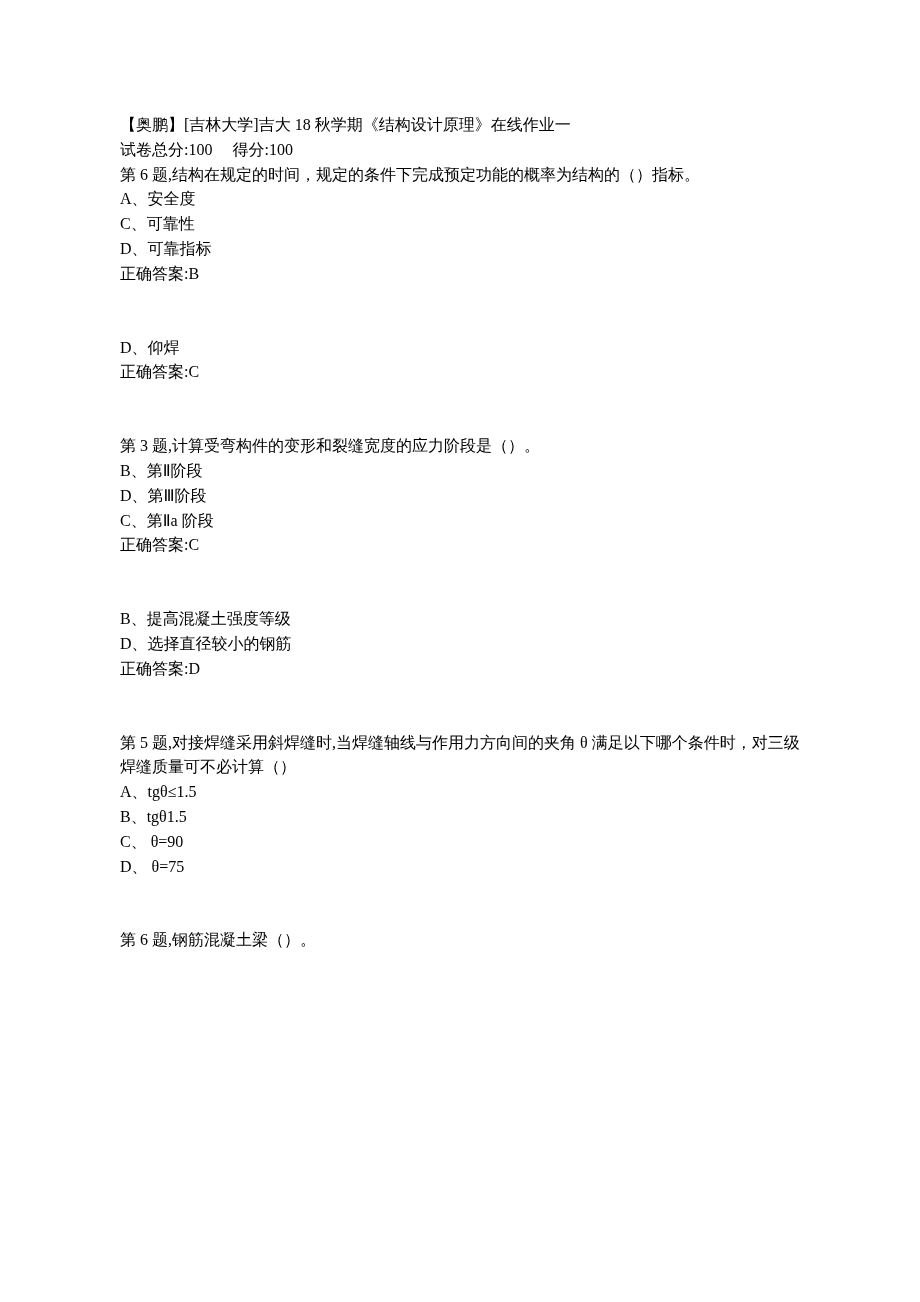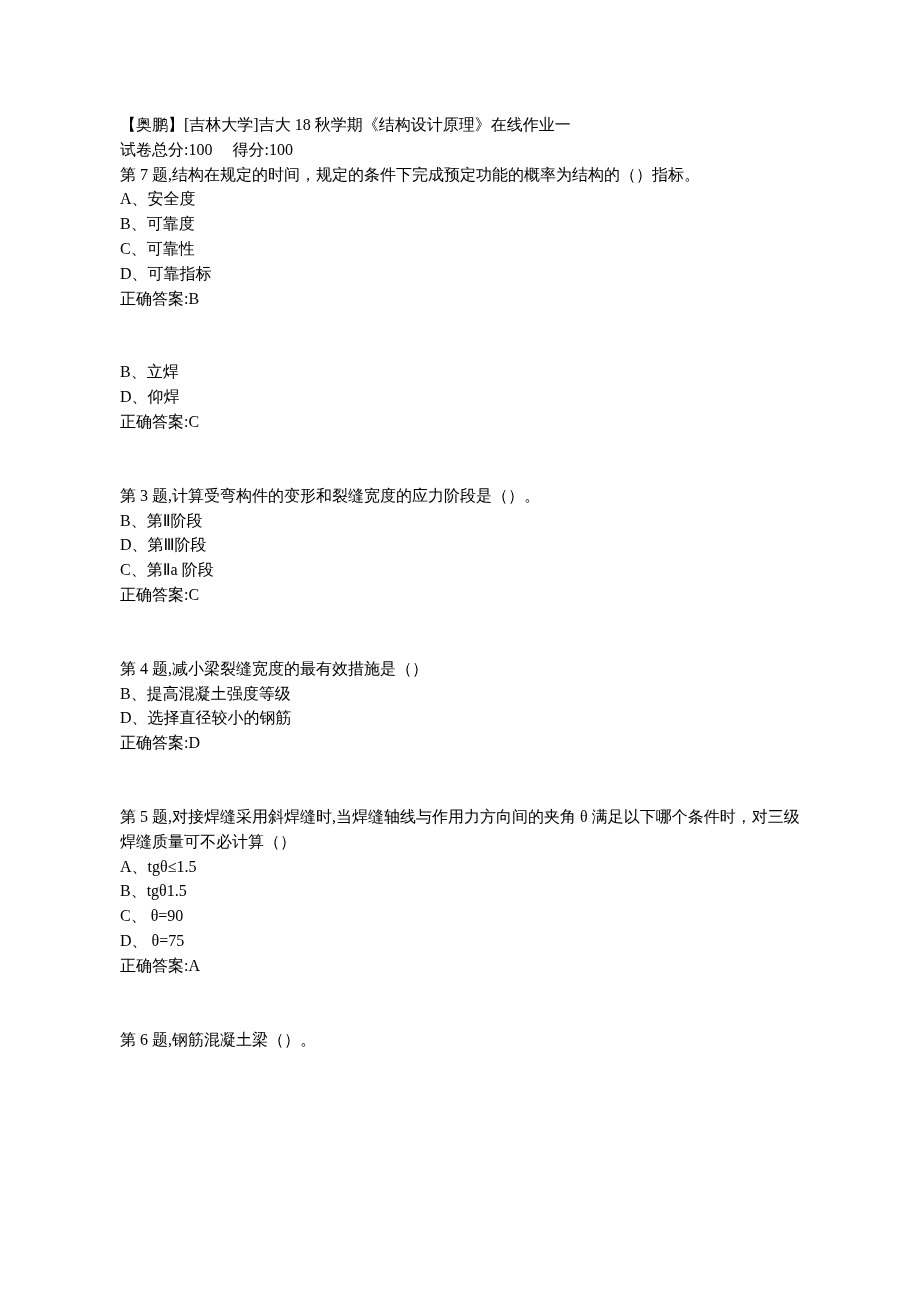--- a/index.html
+++ b/index.html
@@ -26,54 +26,50 @@
   }
 </style>
 </head>
 <body>
 
 <div class="page">
 
   <div class="line">【奥鹏】[吉林大学]吉大 18 秋学期《结构设计原理》在线作业一</div>
   <div class="line"><span class="left">试卷总分:100</span>&nbsp;&nbsp;&nbsp;&nbsp;&nbsp;<span>得分:100</span></div>
 
-  <div class="line">第 7 题,结构在规定的时间，规定的条件下完成预定功能的概率为结构的（）指标。</div>
+  <div class="line">第 6 题,结构在规定的时间，规定的条件下完成预定功能的概率为结构的（）指标。</div>
   <div class="line">A、安全度</div>
-  <div class="line">B、可靠度</div>
   <div class="line">C、可靠性</div>
   <div class="line">D、可靠指标</div>
   <div class="line">正确答案:B</div>
 
   <div class="gap"></div>
 
-  <div class="line">B、立焊</div>
   <div class="line">D、仰焊</div>
   <div class="line">正确答案:C</div>
 
   <div class="gap"></div>
 
   <div class="line">第 3 题,计算受弯构件的变形和裂缝宽度的应力阶段是（）。</div>
   <div class="line">B、第Ⅱ阶段</div>
   <div class="line">D、第Ⅲ阶段</div>
   <div class="line">C、第Ⅱa 阶段</div>
   <div class="line">正确答案:C</div>
 
   <div class="gap"></div>
 
-  <div class="line">第 4 题,减小梁裂缝宽度的最有效措施是（）</div>
   <div class="line">B、提高混凝土强度等级</div>
   <div class="line">D、选择直径较小的钢筋</div>
   <div class="line">正确答案:D</div>
 
   <div class="gap"></div>
 
   <div class="line">第 5 题,对接焊缝采用斜焊缝时,当焊缝轴线与作用力方向间的夹角 θ 满足以下哪个条件时，对三级焊缝质量可不必计算（）</div>
   <div class="line">A、tgθ≤1.5</div>
   <div class="line">B、tgθ1.5</div>
   <div class="line">C、 θ=90</div>
   <div class="line">D、 θ=75</div>
-  <div class="line">正确答案:A</div>
 
   <div class="gap"></div>
 
   <div class="line">第 6 题,钢筋混凝土梁（）。</div>
 
 </div>
 
 </body></html>

